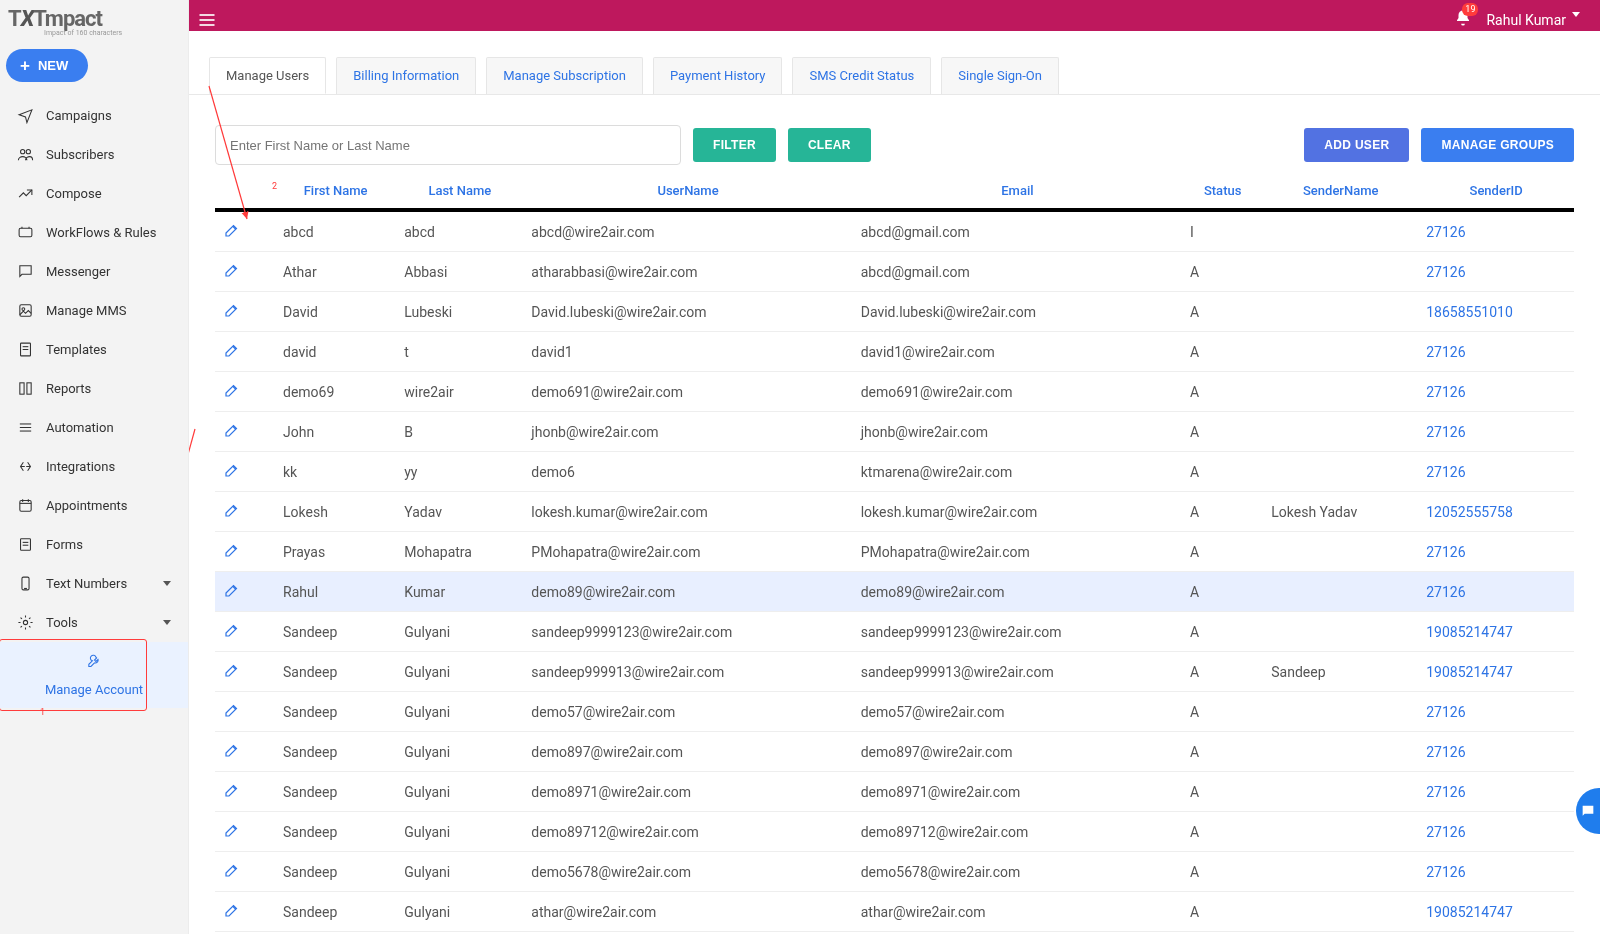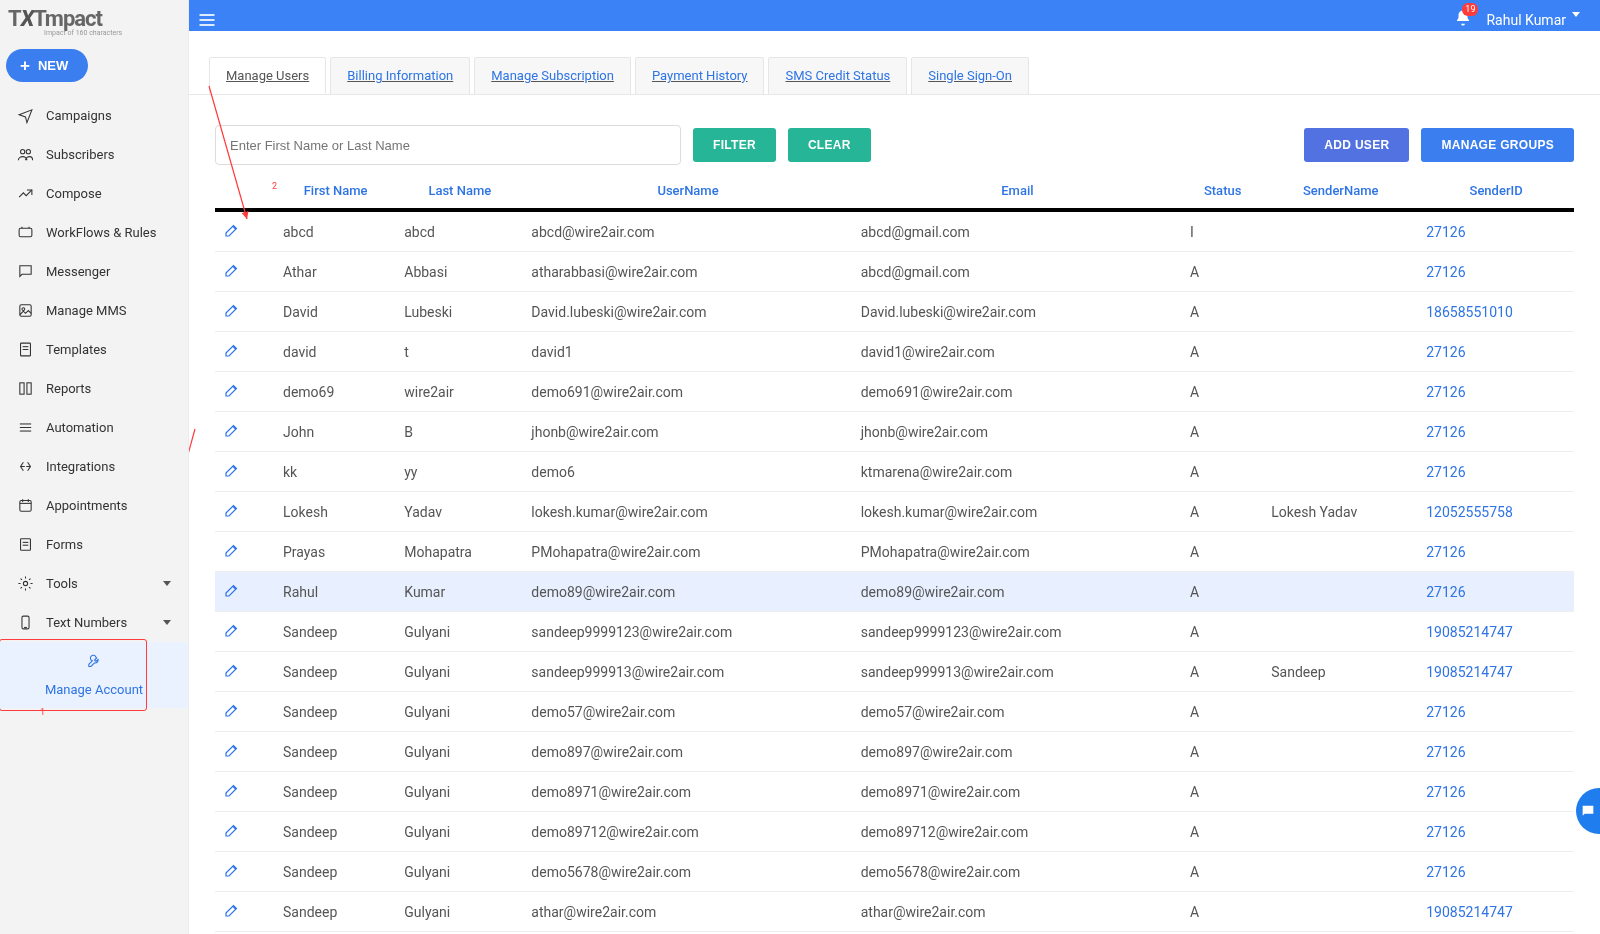--- a/index.html
+++ b/index.html
@@ -1,19 +1,19 @@
 <!DOCTYPE html>
 <html><head>
 <meta charset="utf-8">
 <style>
   * { box-sizing: border-box; margin: 0; padding: 0; }
   body { font-family: -apple-system, BlinkMacSystemFont, "Segoe UI", Roboto, Helvetica, Arial, sans-serif; font-size: 14px; color: #555; background: #f5f5f5; width: 1600px; height: 934px; overflow: hidden; position: relative; }
   
   
-  .topbar { position: absolute; top: 0; left: 189px; right: 0; height: 39px; background: #3b82f6; display: flex; align-items: center; }
+  .topbar { position: absolute; top: 0; left: 189px; right: 0; height: 39px; background: #be185d; display: flex; align-items: center; }
   .hamburger { width: 36px; height: 31px; display:flex; align-items:center; justify-content:center; color:#fff; cursor:pointer;}
   .hamburger svg { width:20px; height:20px; }
   .top-right { margin-left:auto; display:flex; align-items:center; gap:14px; padding-right:20px; color:#fff; }
   .bell { position:relative; cursor:pointer;}
   .bell svg { width:18px; height:18px; fill:#fff;}
   .bell-badge { position:absolute; top:-6px; right:-6px; background:#ff3b3b; color:#fff; font-size:9px; line-height:1; padding:2px 3px; border-radius:6px; min-width:12px; text-align:center;}
   .user-name { font-size:14px; display:flex; align-items:flex-start; gap:6px; cursor:pointer;}
   .caret { border-left:4px solid transparent; border-right:4px solid transparent; border-top:5px solid #fff;}
   
   
@@ -30,21 +30,21 @@
   .nav li .ico svg { width:17px; height:17px; stroke:#333; fill:none; stroke-width:1.5;}
   .nav li.active { background:#eaf2ff; color:#2e74e5;flex-direction:column; }
   .nav li.active .ico svg { stroke:#2e74e5;}
   .nav li .chev { margin-left:auto; border-left:4px solid transparent; border-right:4px solid transparent; border-top:5px solid #555;}
   .nav li.red-box::after { content:""; position:absolute; left:-2px; top:-4px; right:40px; bottom:-4px; border:1.5px solid #ff3b3b; border-radius:3px;}
   .tiny-red-1 { color:#ff3b3b; font-size:9px; position:absolute; left:40px; top:707px;}
   
   
   .main { position:absolute; top:31px; left:189px; right:0; bottom:0; overflow:auto; background:#fff;}
   .tabs { padding:26px 20px 0 20px; border-bottom:1px solid #e8e8e8; background:#fff;}
-  .tabstrip { display:flex; gap:0;text-decoration:underline; }
+  .tabstrip { display:flex; gap:6px; }
   .tab { padding:10px 16px; border:1px solid #e6e6e6; border-bottom:none; margin-right:4px; background:#f7f7f7; color:#2e74e5; font-size:13px; cursor:pointer; border-radius:2px 2px 0 0;}
   .tab.active { background:#fff; color:#555; border-bottom:1px solid #fff; position:relative; z-index:2;}
   
   .toolbar { display:flex; align-items:center; padding:30px 26px 8px 26px; gap:12px;}
   .search-wrap { position:relative;}
   .search-input { width:466px; height:40px; border:1px solid #dcdcdc; border-radius:4px; padding:0 14px; font-size:13px; color:#555;}
   .btn { height:34px; border:none; padding:0 20px; font-size:12px; font-weight:600; border-radius:3px; cursor:pointer; letter-spacing:0.3px;}
   .btn-teal { background:#26b597; color:#fff;}
   .btn-blue { background:#3a7ef0; color:#fff;}
   .btn-purple { background:#5272e2; color:#fff;}
@@ -210,35 +210,35 @@
             <rect x="5" y="4" width="14" height="16" rx="1"></rect>
             <line x1="8" y1="9" x2="16" y2="9"></line>
             <line x1="8" y1="13" x2="16" y2="13"></line>
           </svg>
         </span>
         <span>Forms</span>
       </li>
       <li>
         <span class="ico">
           <svg viewBox="0 0 24 24">
+            <rect x="7" y="3" width="10" height="18" rx="2"></rect>
+            <line x1="10" y1="19" x2="14" y2="19"></line>
+          </svg>
+        </span>
+        <span>Text Numbers</span>
+        <span class="chev"></span>
+      </li>
+      <li>
+        <span class="ico">
+          <svg viewBox="0 0 24 24">
             <circle cx="12" cy="12" r="3"></circle>
             <path d="M12 2v3m0 14v3M2 12h3m14 0h3M5 5l2 2m10 10l2 2M19 5l-2 2M5 19l2-2"></path>
           </svg>
         </span>
         <span>Tools</span>
-        <span class="chev"></span>
-      </li>
-      <li>
-        <span class="ico">
-          <svg viewBox="0 0 24 24">
-            <rect x="7" y="3" width="10" height="18" rx="2"></rect>
-            <line x1="10" y1="19" x2="14" y2="19"></line>
-          </svg>
-        </span>
-        <span>Text Numbers</span>
         <span class="chev"></span>
       </li>
       <li class="active red-box">
         <span class="ico">
           <svg viewBox="0 0 24 24">
             <path d="M14 6a4 4 0 1 0-5 5l-5 5v3h3l5-5a4 4 0 0 0 5-5l-3 3-2-2 3-3z"></path>
           </svg>
         </span>
         <span>Manage Account</span>
       </li>

